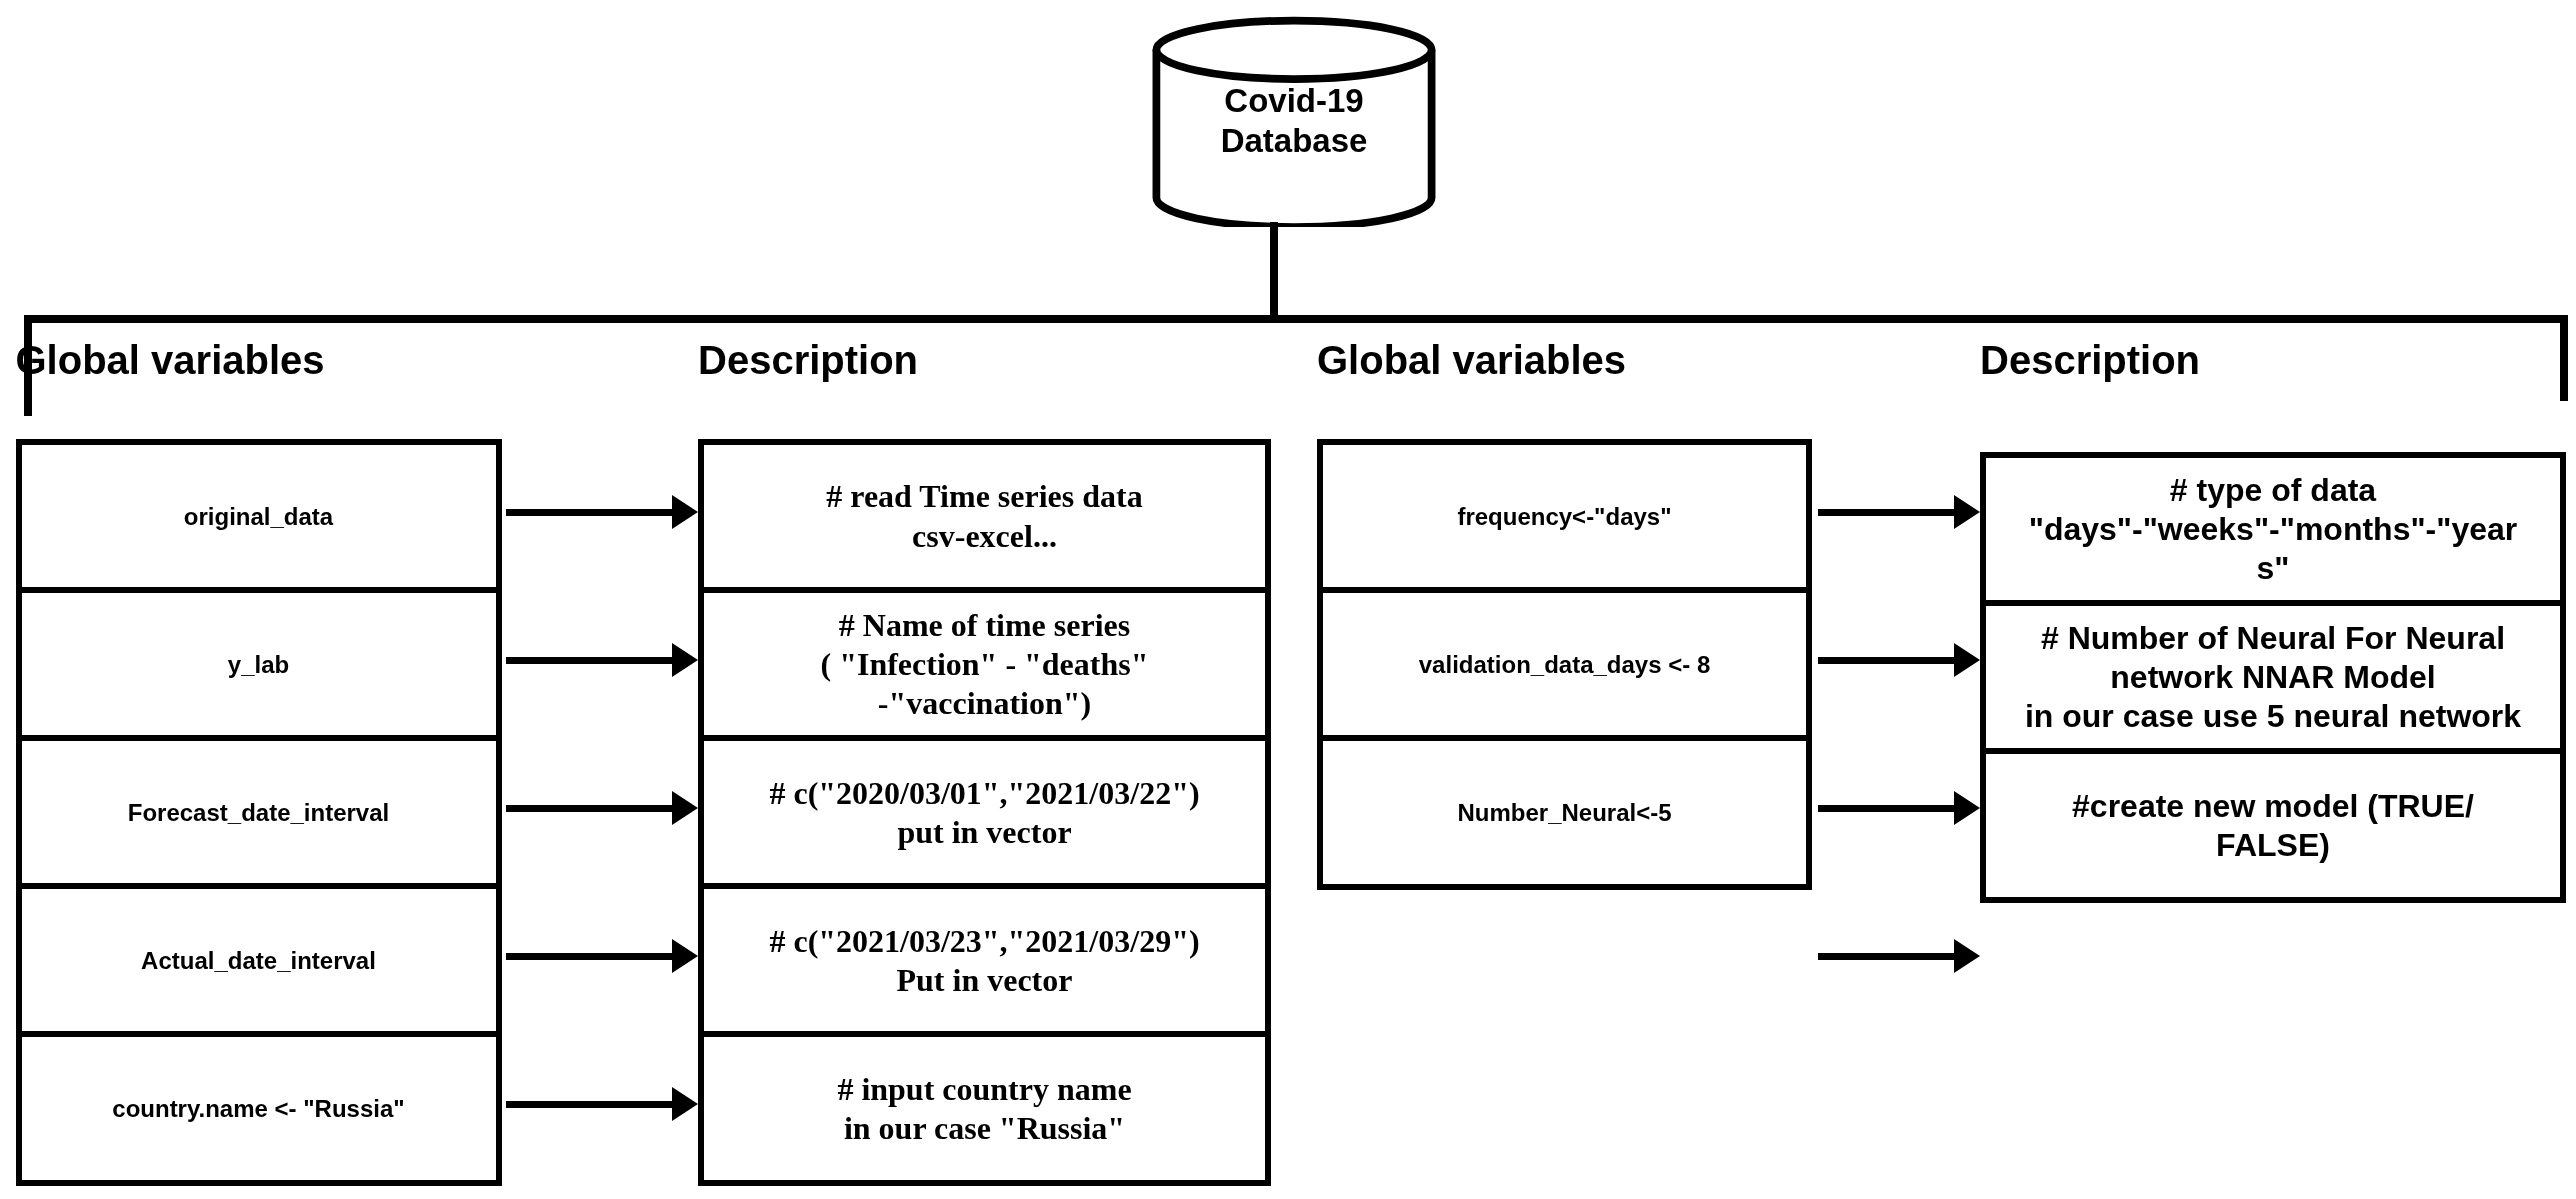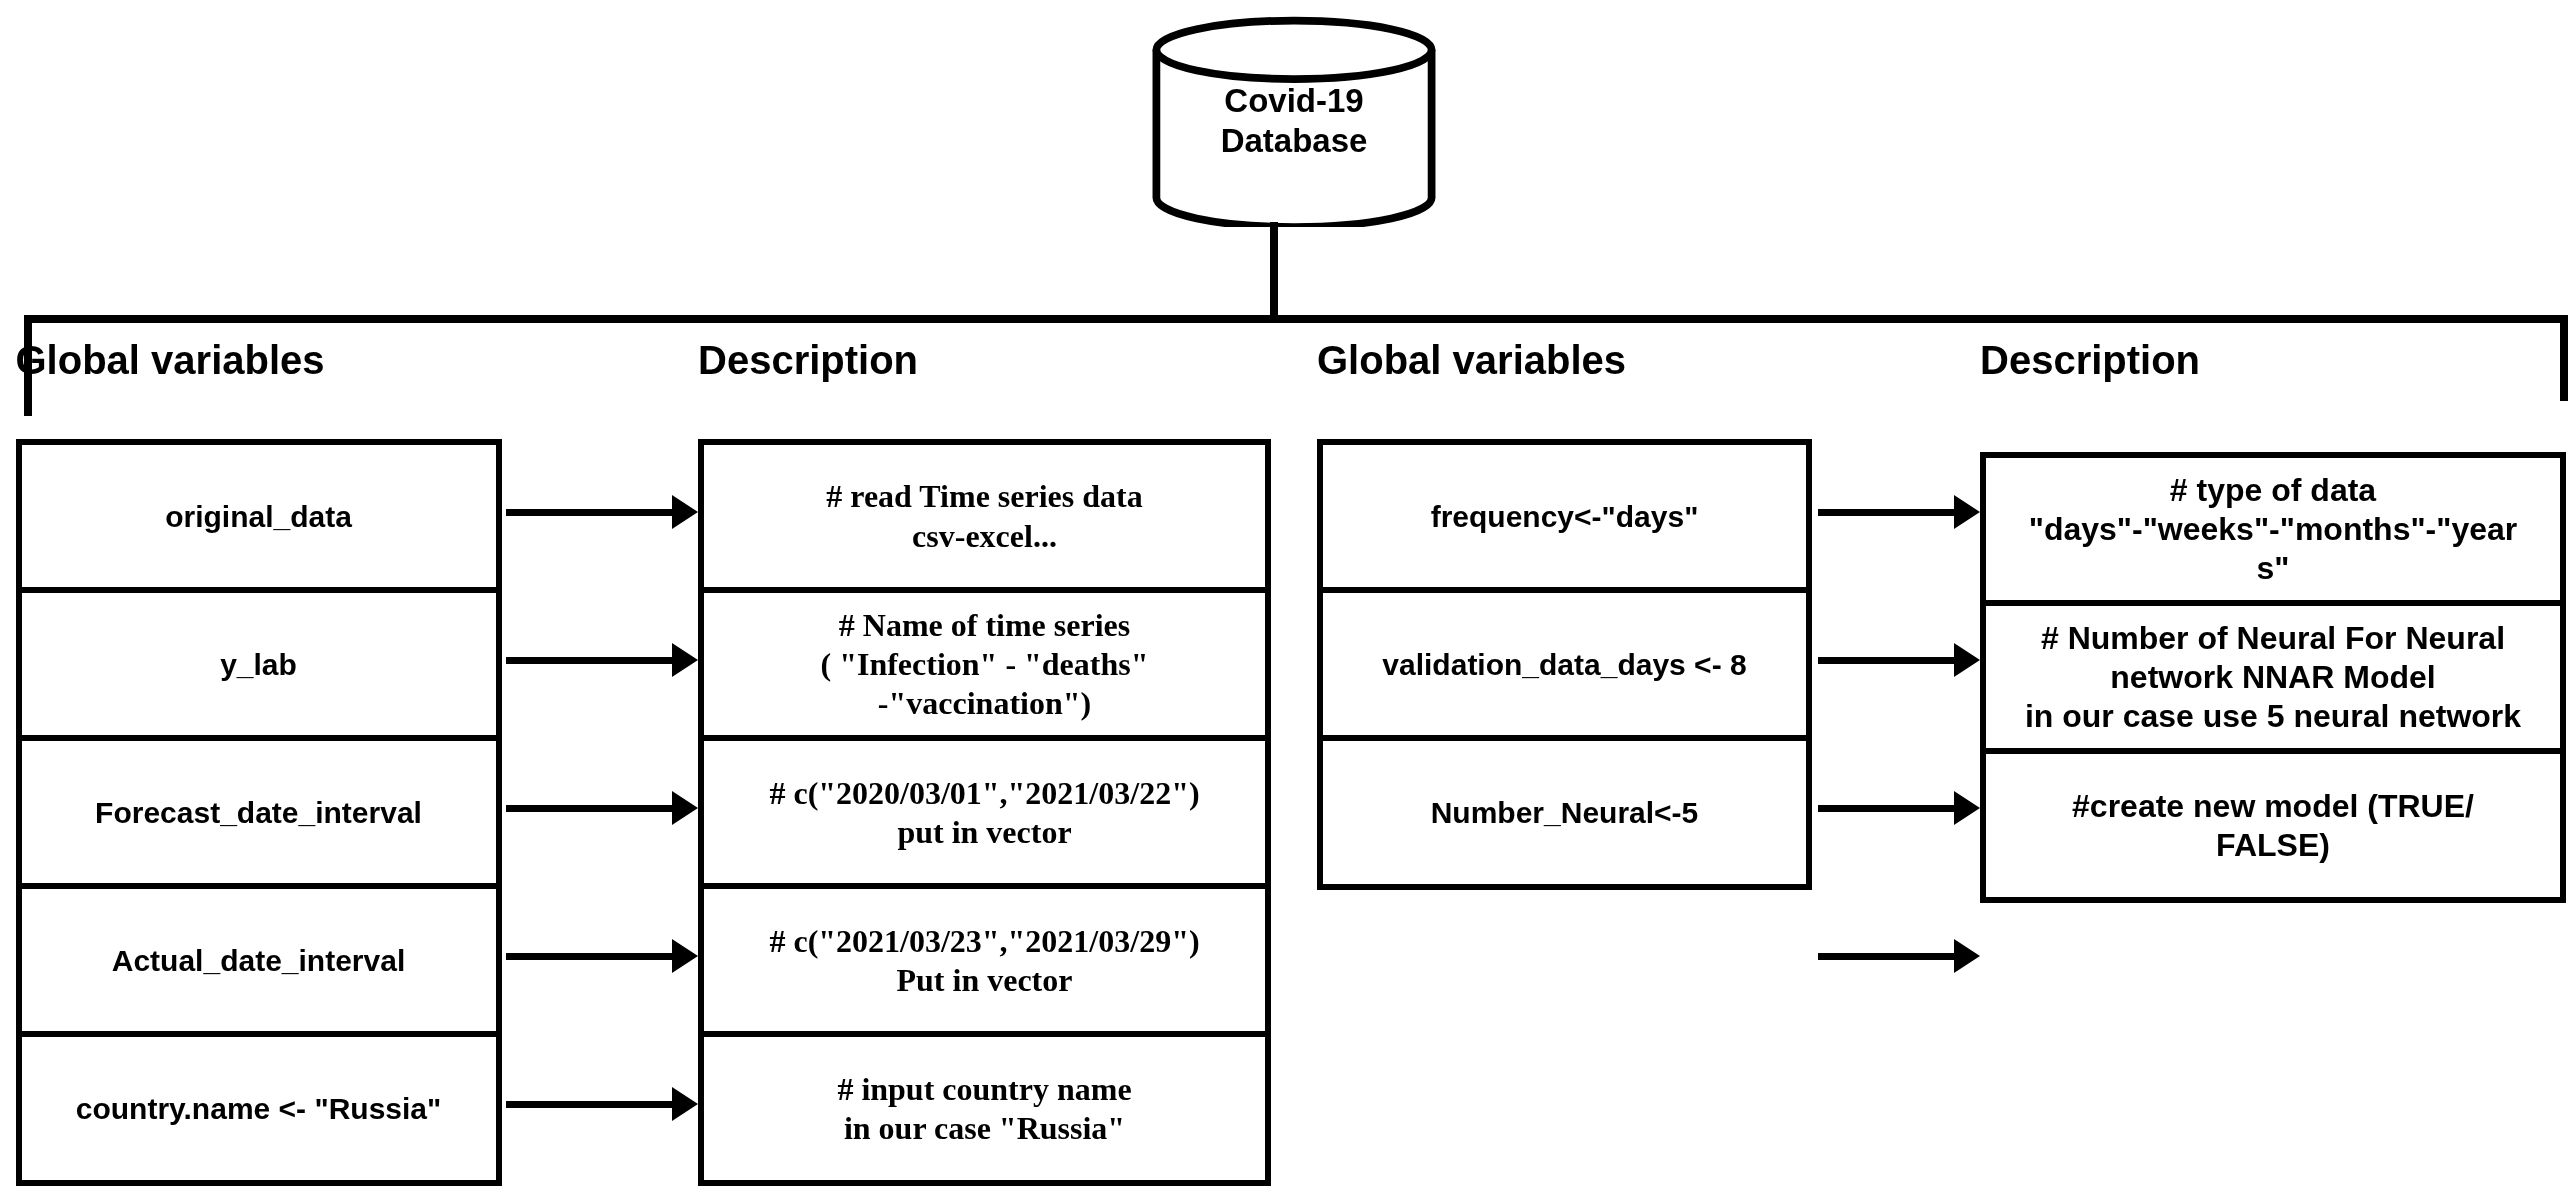--- a/index.html
+++ b/index.html
@@ -25,21 +25,21 @@
   }
   
   .col{position:absolute;}
   .cell{
     box-sizing:border-box;border:6.9px solid #000;background:#fff;
     height:155px;margin-top:-6.9px;
     display:flex;align-items:center;justify-content:center;
     text-align:center;padding:3.4px 8.6px;
   }
   .cell:first-child{margin-top:0;}
-  .var-cell{font-size:30px;}
+  .var-cell{font-size:24px;}
   .desc-cell{font-size:32px;line-height:1.22;white-space:pre-line;}
   
   .arrow-line{position:absolute;height:6.9px;background:#000;}
   .arrow-head{
     position:absolute;width:0;height:0;
     border-top:17px solid transparent;border-bottom:17px solid transparent;
     border-left:26px solid #000;
   }
 </style>
 </head>

